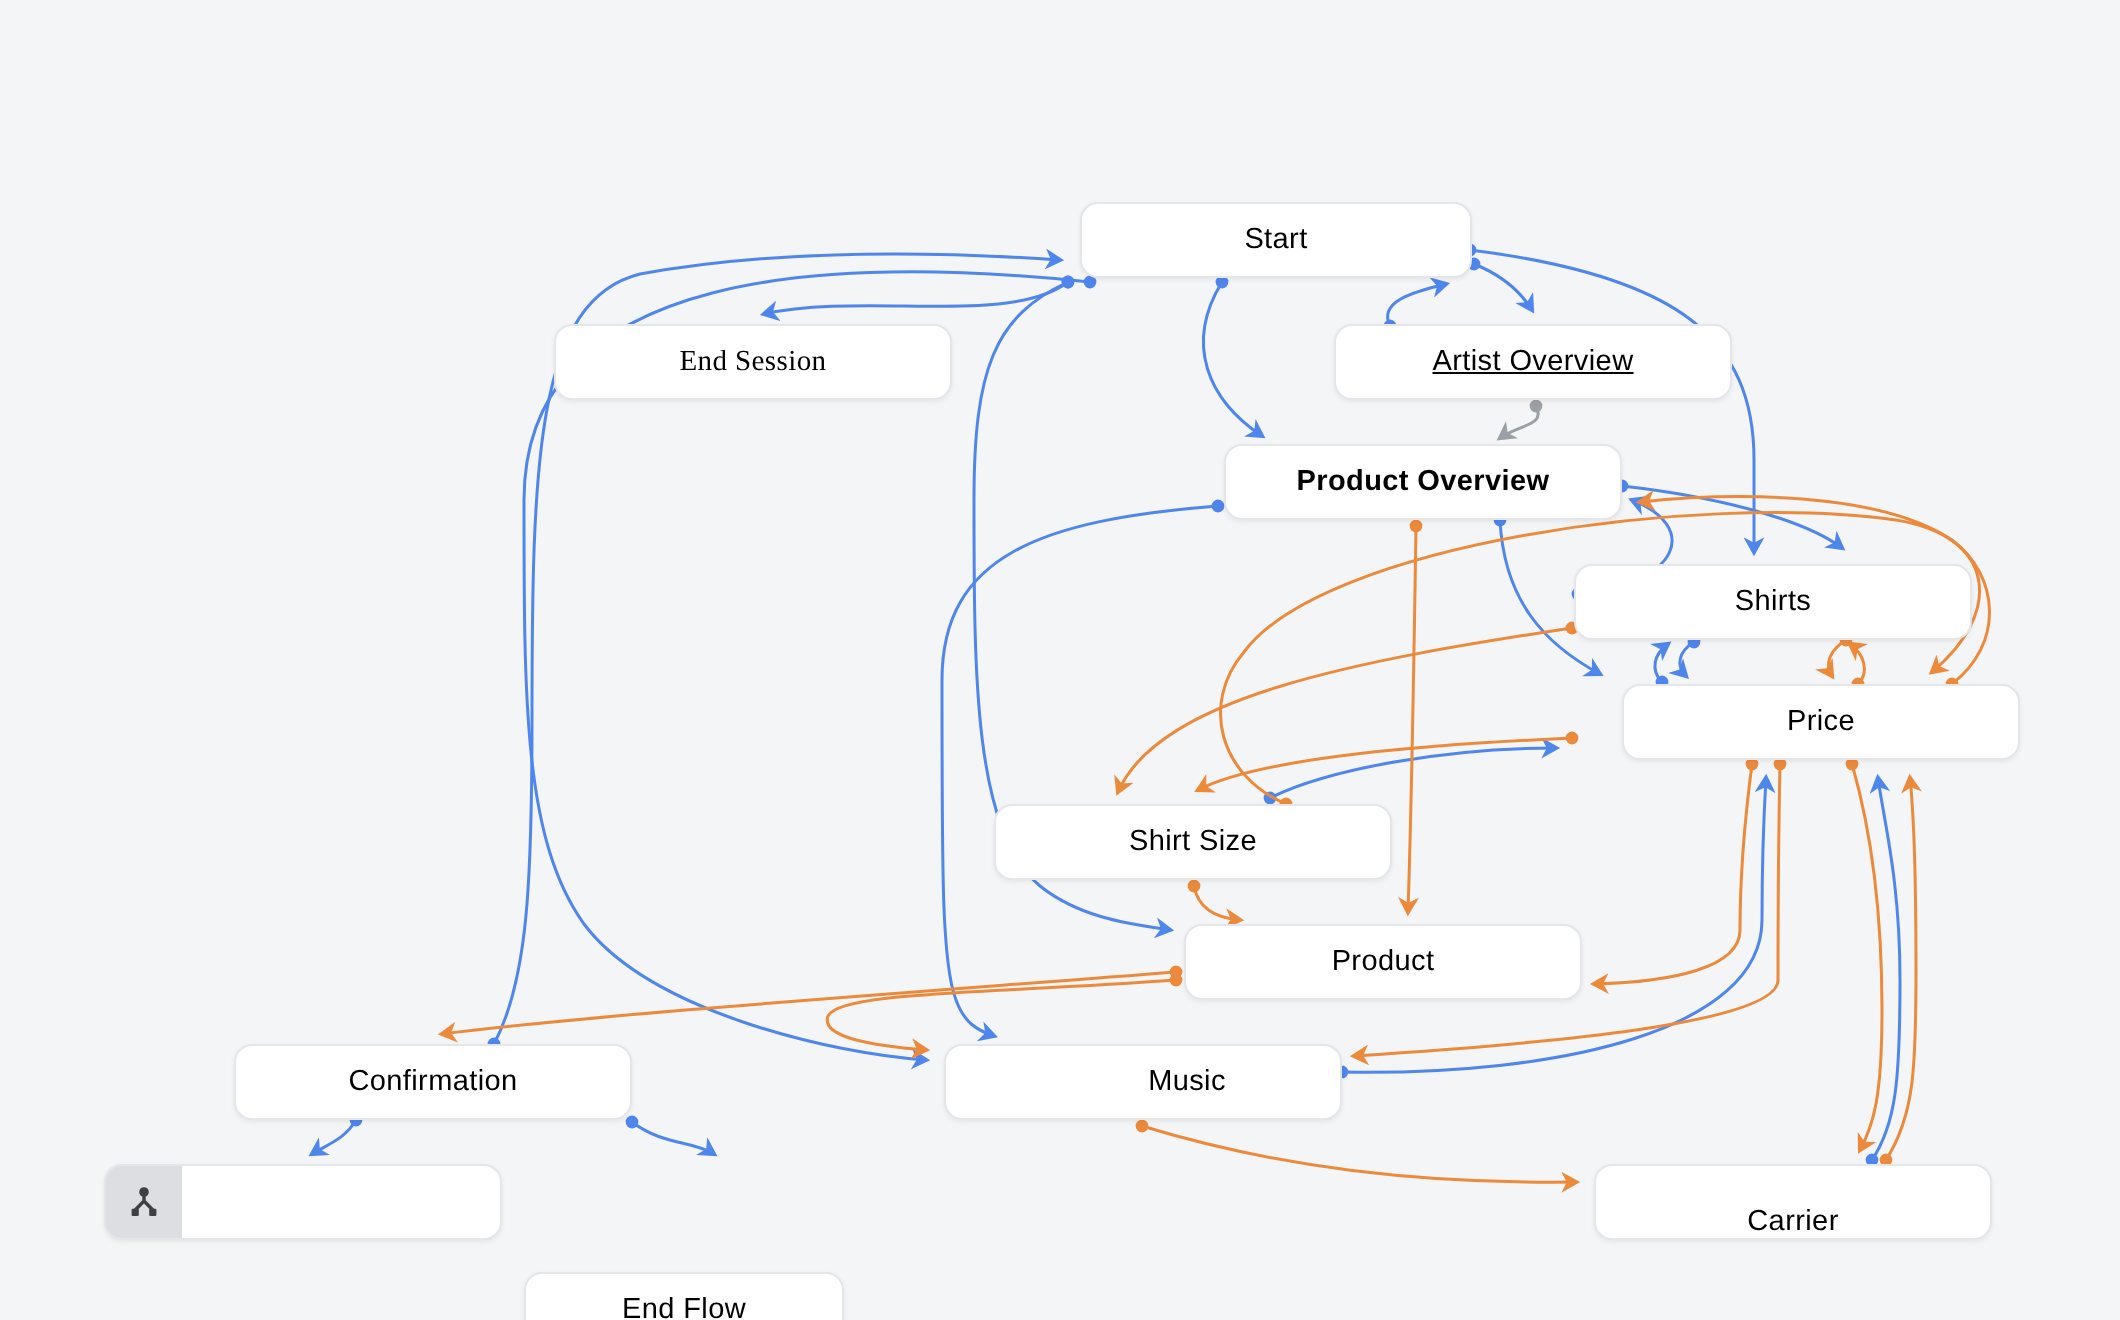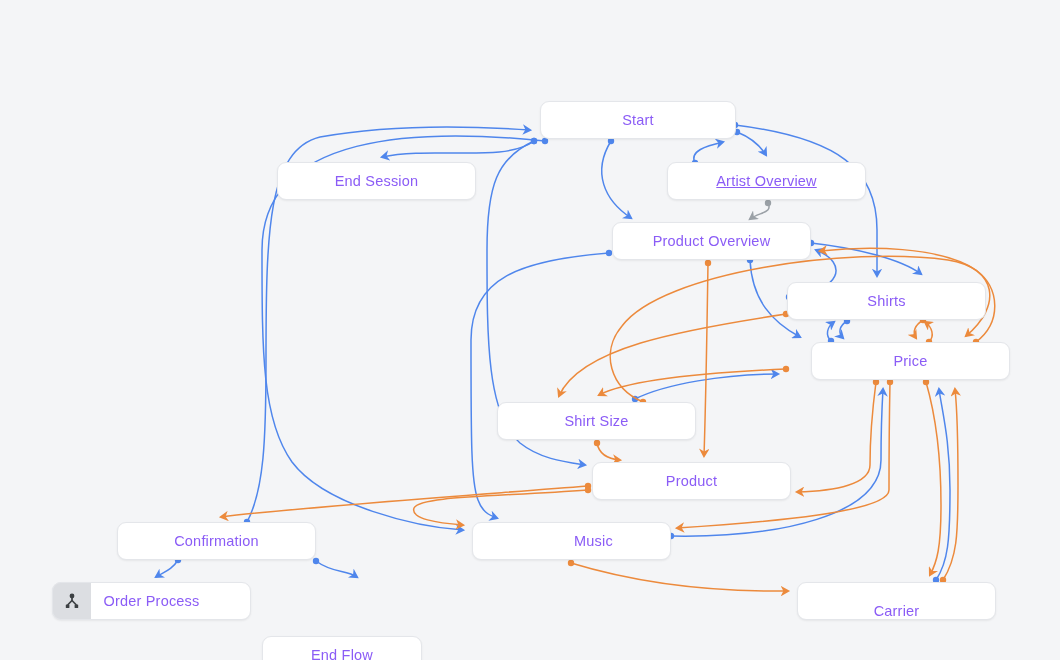--- a/index.html
+++ b/index.html
@@ -19,21 +19,21 @@
   .node{
     position:absolute;
     box-sizing:border-box;
     background:#ffffff;
     border:1px solid #e4e6ea;
     border-radius:9px;
     box-shadow:0 1px 2px rgba(60,64,67,.08);
     display:flex;
     align-items:center;
     justify-content:center;
-    color:#8b5cf6;
+    color:#000000;
     font-size:14.5px;
     font-weight:500;
     letter-spacing:.2px;
     cursor:pointer;
   }
   .node .label{
     flex:1;
     text-align:center;
     pointer-events:none;
     white-space:nowrap;
@@ -134,27 +134,27 @@
       <circle cx="588" cy="490" r="3.2" fill="#ec8a3c"></circle>
       <path d="M890,382 C889,430 889,470 889,490 C889,512 770,522 677,528" class="edge-path" stroke="#ec8a3c" marker-end="url(#arrow-orange)"></path>
       <circle cx="890" cy="382" r="3.2" fill="#ec8a3c"></circle>
       <path d="M768,203 C773,213 760,212 750,219" class="edge-path" stroke="#9aa0a6" marker-end="url(#arrow-gray)"></path>
       <circle cx="768" cy="203" r="3.2" fill="#9aa0a6"></circle>
     </svg>
   <div id="nodes">
       <div class="node" style="left: 540px; top: 101px; width: 196px; height: 38px;">
         <span class="label">Start</span>
       </div>
-      <div class="node" style="left: 277px; top: 162px; width: 199px; height: 38px;">
+      <div class="node" style="left: 277px; top: 162px; width: 199px; height: 38px; font-family: Liberation Serif, serif;">
         <span class="label">End Session</span>
       </div>
       <div class="node" style="left: 667px; top: 162px; width: 199px; height: 38px; text-decoration: underline;">
         <span class="label">Artist Overview</span>
       </div>
-      <div class="node" style="left: 612px; top: 222px; width: 199px; height: 38px;">
+      <div class="node" style="left: 612px; top: 222px; width: 199px; height: 38px; font-weight: bold;">
         <span class="label">Product Overview</span>
       </div>
       <div class="node" style="left: 787px; top: 282px; width: 199px; height: 38px;">
         <span class="label">Shirts</span>
       </div>
       <div class="node" style="left: 787px; top: 342px; width: 199px; height: 38px; margin-left: 24px;">
         <span class="label">Price</span>
       </div>
       <div class="node" style="left: 497px; top: 402px; width: 199px; height: 38px;">
         <span class="label">Shirt Size</span>
@@ -170,21 +170,20 @@
       </div>
       <div class="node" style="left: 52px; top: 582px; width: 199px; height: 38px;">
         <span class="icon-chip">
           <svg width="18" height="18" viewBox="0 0 18 18">
             <circle cx="9" cy="4" r="2.4" fill="#3c4043"></circle>
             <path d="M9 6 L9 8.5 M9 8.5 L4.6 13 M9 8.5 L13.4 13" stroke="#3c4043" stroke-width="1.7" fill="none"></path>
             <rect x="2.8" y="12.4" width="3.6" height="3.6" rx="0.6" fill="#3c4043"></rect>
             <rect x="11.6" y="12.4" width="3.6" height="3.6" rx="0.6" fill="#3c4043"></rect>
           </svg>
         </span>
-        <span class="label">Order Process</span>
       </div>
       <div class="node" style="left: 262px; top: 592px; width: 160px; height: 38px; margin-top: 44px;">
         <span class="label">End Flow</span>
       </div>
       <div class="node" style="left: 797px; top: 582px; width: 199px; height: 38px; align-items: flex-end;">
         <span class="label">Carrier</span>
       </div>
     </div>
 </div>
 

